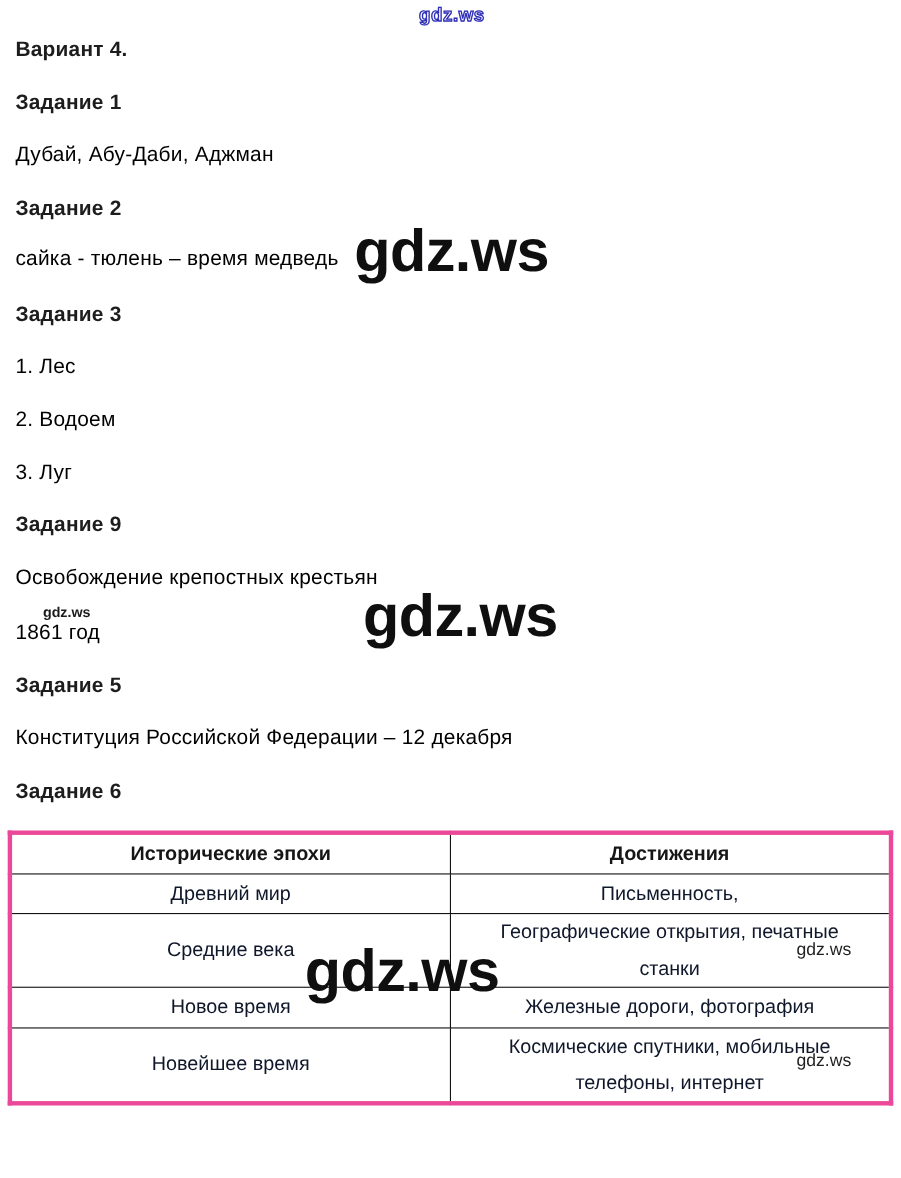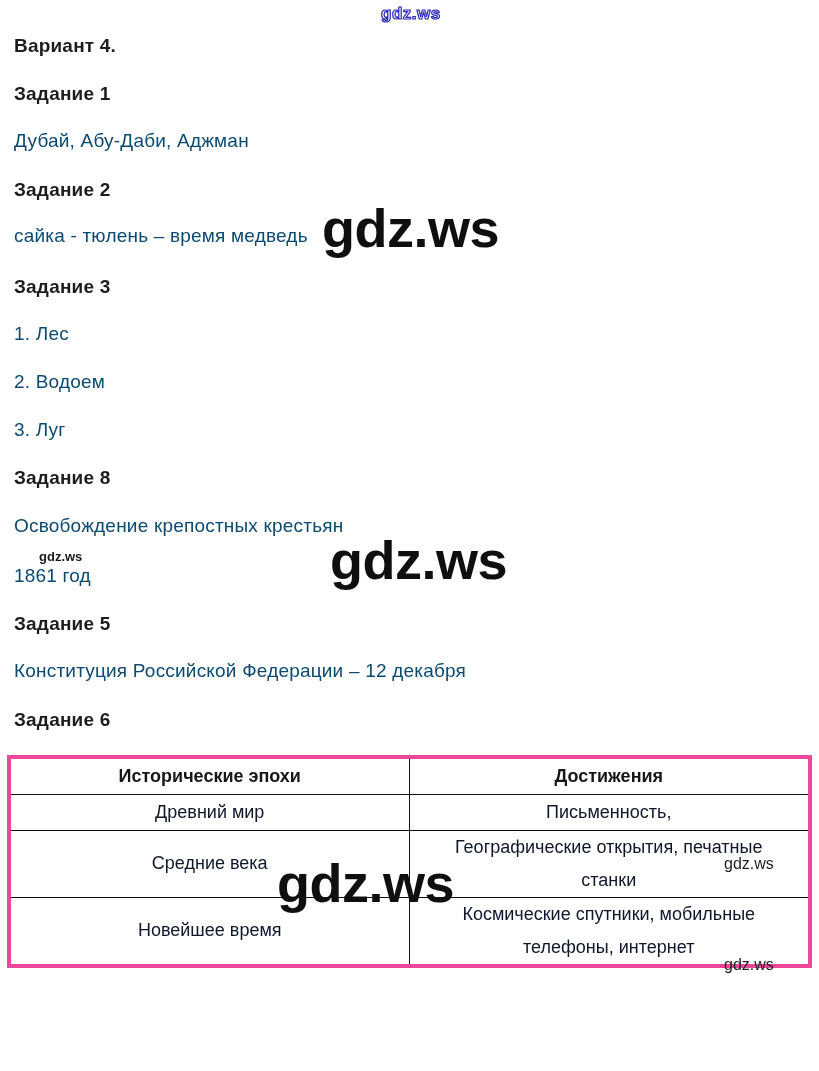--- a/index.html
+++ b/index.html
@@ -16,21 +16,21 @@
     left: 14px;
     font-size: 19px;
     font-weight: 700;
     color: #1d1d1d;
     letter-spacing: 0.2px;
   }
   .answer {
     left: 14px;
     font-size: 19px;
     font-weight: 400;
-    color: #0c4a6e;
+    color: #000000;
     letter-spacing: 0.2px;
   }
   .wm-top {
     left: 381px; top: 4px;
     font-size: 17px;
     font-weight: 700;
     color: #ffffff;
     -webkit-text-stroke: 1.2px #2e2eb8;
     text-shadow: 0 0 1px #2e2eb8;
     letter-spacing: 0.5px;
@@ -100,21 +100,21 @@
 
 <div class="abs heading" style="top:179px">Задание 2</div>
 <div class="abs answer" style="top:225px">сайка - тюлень – время медведь</div>
 <div class="abs wm-big" style="left:322px; top:198px">gdz.ws</div>
 
 <div class="abs heading" style="top:276px">Задание 3</div>
 <div class="abs answer" style="top:323px">1. Лес</div>
 <div class="abs answer" style="top:371px">2. Водоем</div>
 <div class="abs answer" style="top:419px">3. Луг</div>
 
-<div class="abs heading" style="top:467px">Задание 8</div>
+<div class="abs heading" style="top:467px">Задание 9</div>
 <div class="abs answer" style="top:515px">Освобождение крепостных крестьян</div>
 <div class="abs wm-small-bold" style="left:39px; top:549px">gdz.ws</div>
 <div class="abs answer" style="top:565px">1861 год</div>
 <div class="abs wm-big" style="left:330px; top:530px">gdz.ws</div>
 
 <div class="abs heading" style="top:613px">Задание 5</div>
 <div class="abs answer" style="top:660px">Конституция Российской Федерации – 12 декабря</div>
 
 <div class="abs heading" style="top:709px">Задание 6</div>
 
@@ -136,20 +136,26 @@
         <span class="cell-line">Письменность,</span>
       </td>
     </tr>
     <tr class="h-67">
       <td>Средние века</td>
       <td>
         <span class="cell-line">Географические открытия, печатные</span>
         <span class="cell-line">станки</span>
       </td>
     </tr>
+    <tr class="h-37">
+      <td>Новое время</td>
+      <td>
+        <span class="cell-line">Железные дороги, фотография</span>
+      </td>
+    </tr>
     <tr class="h-62">
       <td>Новейшее время</td>
       <td>
         <span class="cell-line">Космические спутники, мобильные</span>
         <span class="cell-line">телефоны, интернет</span>
       </td>
     </tr>
   </tbody>
 </table>
 

